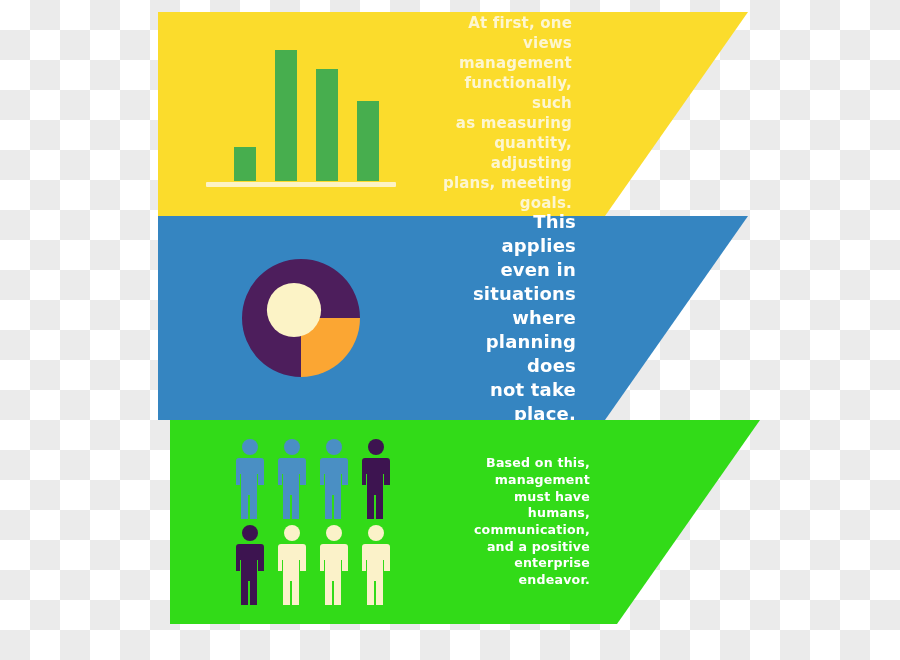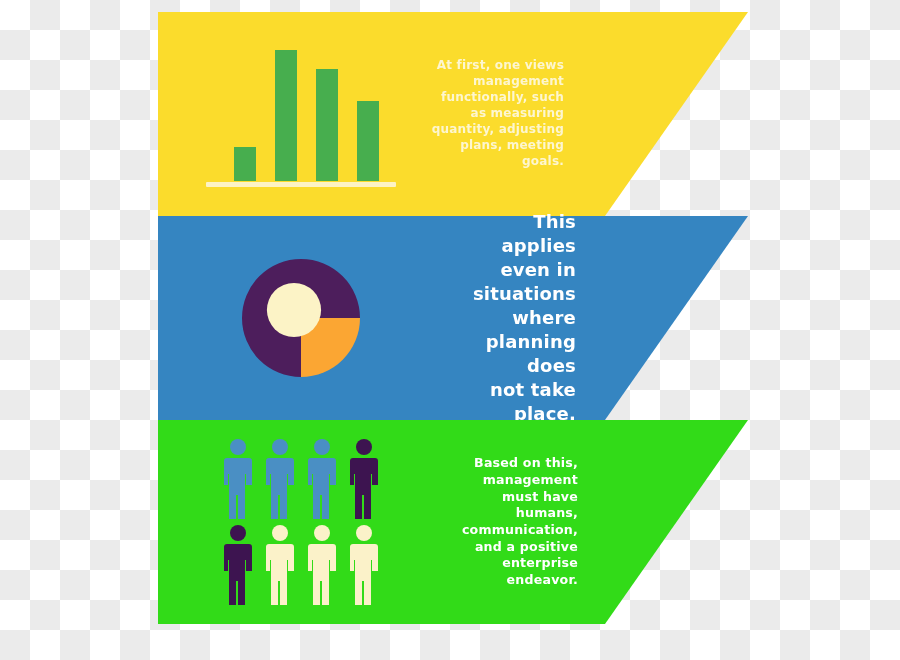--- a/index.html
+++ b/index.html
@@ -79,22 +79,22 @@
   }
 
   
   #band-yellow {
     top: 12px;
     width: 590px;
     height: 204px;
   }
   #band-yellow .copy {
     width: 142px;
-    margin-left: 6px;
-    font-size: 12px;
+    margin-left: 14px;
+    font-size: 15px;
     color: #fdf6d0;
   }
   #band-yellow .viz-slot {
     width: 230px;
     height: 200px;
     margin-left: 28px;
   }
 
   
   #band-blue {
@@ -112,20 +112,21 @@
     width: 230px;
     height: 200px;
     margin-left: 28px;
   }
 
   
   #band-green {
     top: 420px;
     width: 590px;
     height: 204px;
+    margin-left: 12px;
   }
   #band-green .copy {
     width: 130px;
     margin-left: 32px;
     font-size: 12.6px;
     color: #ffffff;
   }
   #band-green .viz-slot {
     width: 230px;
     height: 200px;

